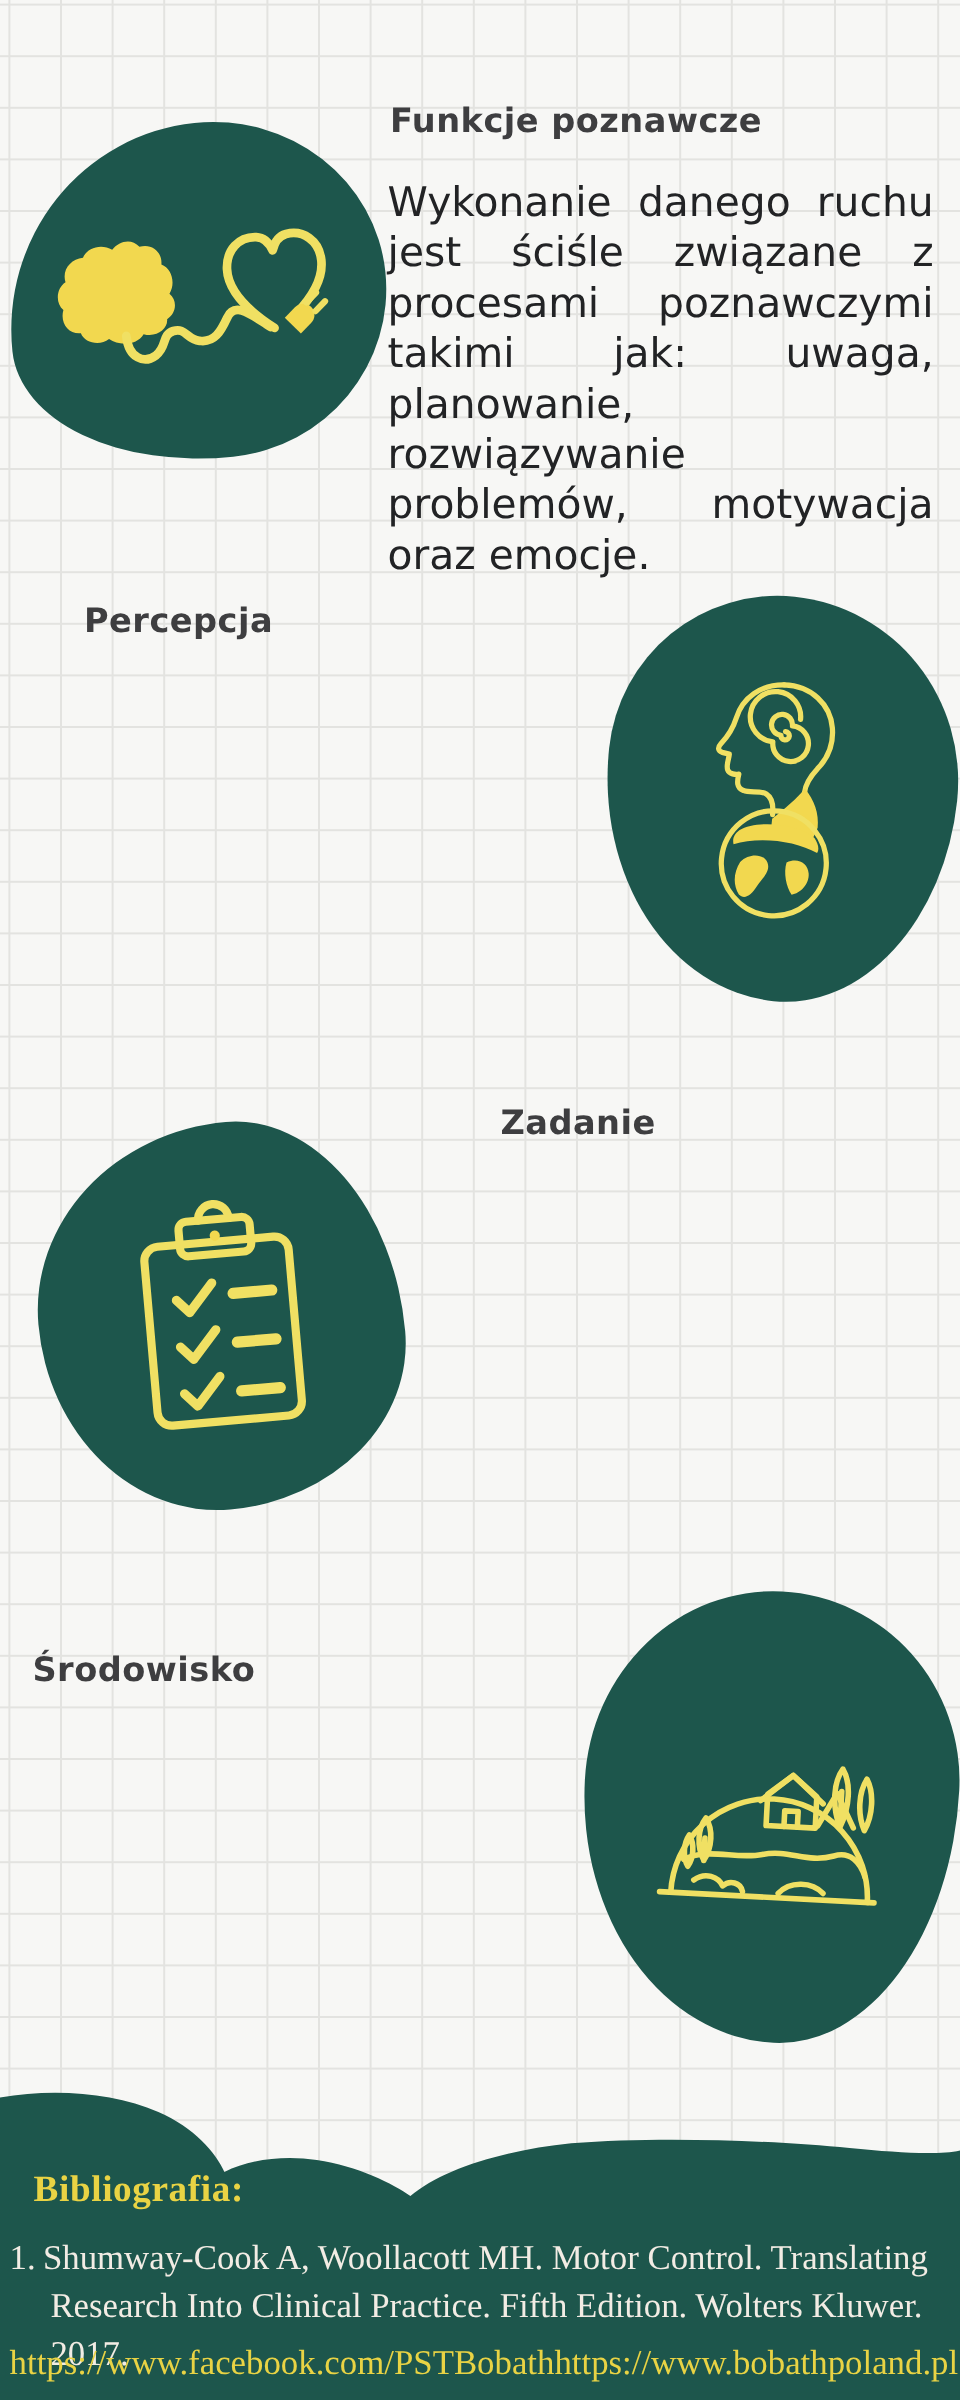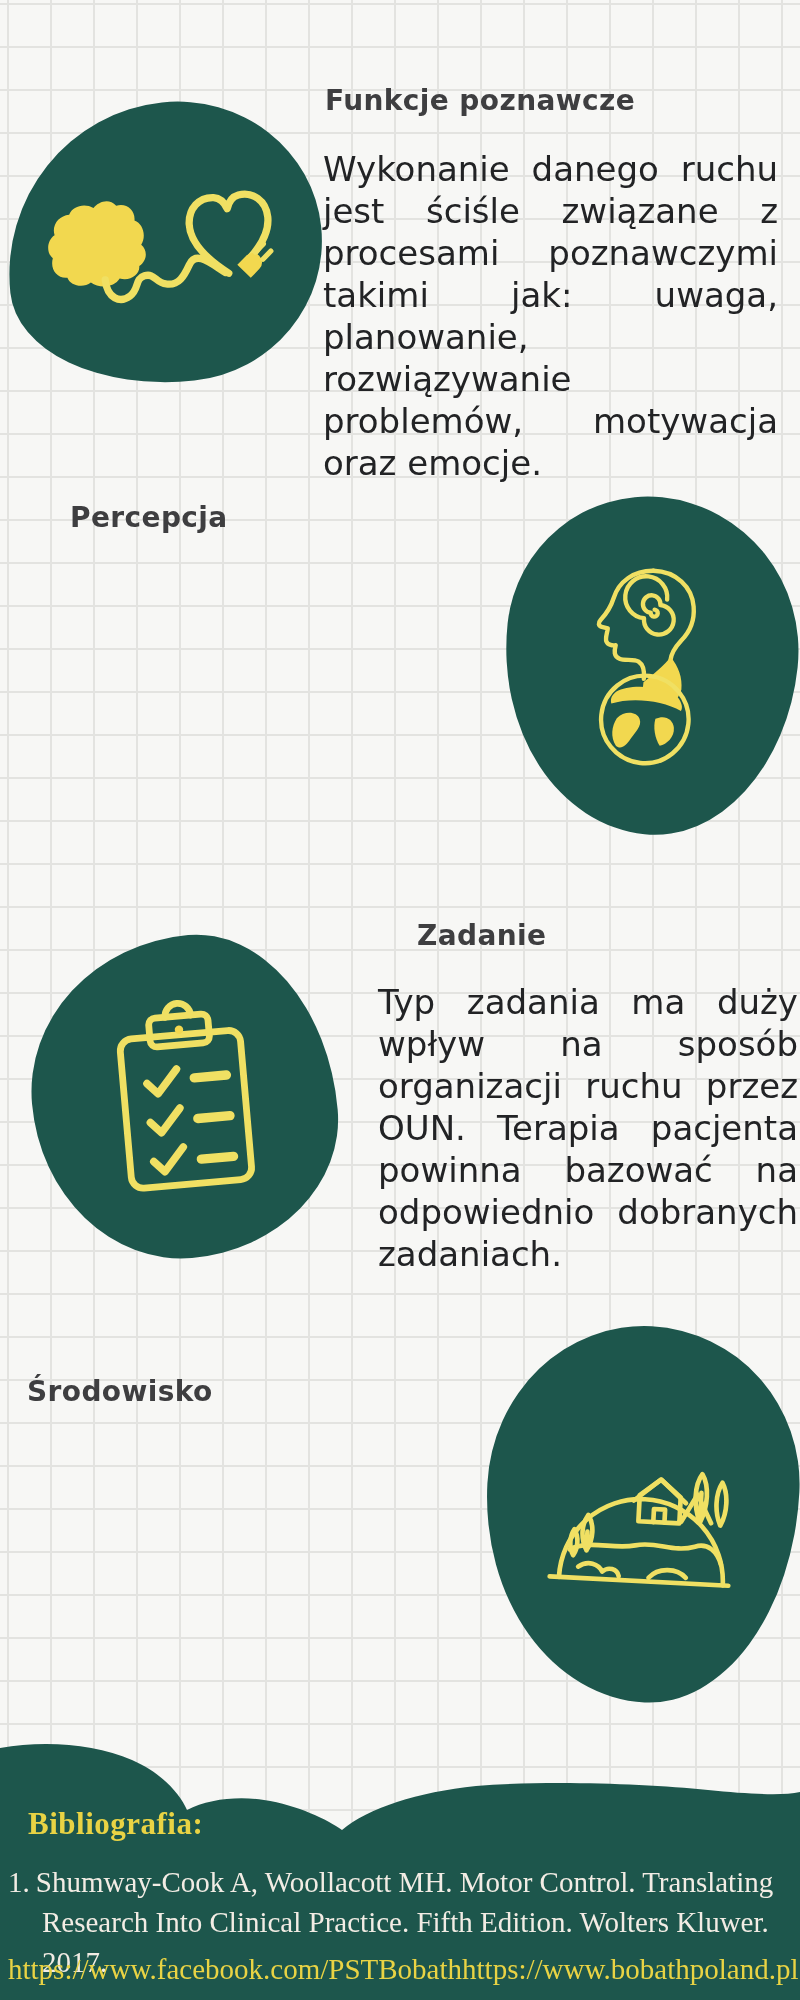--- a/index.html
+++ b/index.html
@@ -97,21 +97,20 @@
       <path class="icon-stroke" stroke-width="5" d="M98,56 a4,4 0 1 1 -4,4 a10,10 0 1 1 10,-10 a17,17 0 1 1 -17,17 a24,24 0 1 1 24,-24"></path>
       <path class="icon-fill" d="M94,140 C104,130 116,118 122,108 C132,118 138,130 138,144 L134,156 C122,148 106,144 94,148 Z"></path>
       <circle class="icon-stroke" stroke-width="5" cx="100" cy="182" r="50"></circle>
       <path class="icon-fill" d="M64,154 C80,142 120,142 136,154 C140,159 142,164 140,168 C118,158 82,158 60,168 C58,162 60,158 64,154 Z"></path>
       <path class="icon-fill" d="M68,184 C76,174 90,174 94,182 C98,190 90,198 86,206 C82,214 76,220 70,215 C63,206 63,194 68,184 Z"></path>
       <path class="icon-fill" d="M112,180 C122,174 132,178 134,188 C136,198 128,208 120,210 C114,203 110,190 112,180 Z"></path>
     </svg>
   </div>
 
   <div class="heading h3">Zadanie</div>
-  <div class="para p3">Typ zadania ma duży wpływ na sposób organizacji ruchu przez OUN. Terapia pacjenta powinna bazować na odpowiednio dobranych zadaniach.</div>
   <div class="blob blob3">
     <svg width="170" height="215" viewBox="0 0 200 240">
       <rect class="icon-stroke" stroke-width="8" x="30" y="46" width="142" height="176" rx="14"></rect>
       <rect class="icon-stroke" stroke-width="8" x="66" y="24" width="70" height="34" rx="8" fill="#1d564c"></rect>
       <path class="icon-stroke" stroke-width="8" d="M86,24 a15,15 0 0 1 30,0" fill="#1d564c"></path>
       <circle class="icon-fill" cx="101" cy="40" r="5"></circle>
       <path class="icon-stroke" stroke-width="9" d="M58,100 l12,13 l24,-27"></path>
       <path class="icon-stroke" stroke-width="9" d="M58,146 l12,13 l24,-27"></path>
       <path class="icon-stroke" stroke-width="9" d="M58,192 l12,13 l24,-27"></path>
       <path class="icon-stroke" stroke-width="11" d="M114,98 H152"></path>

